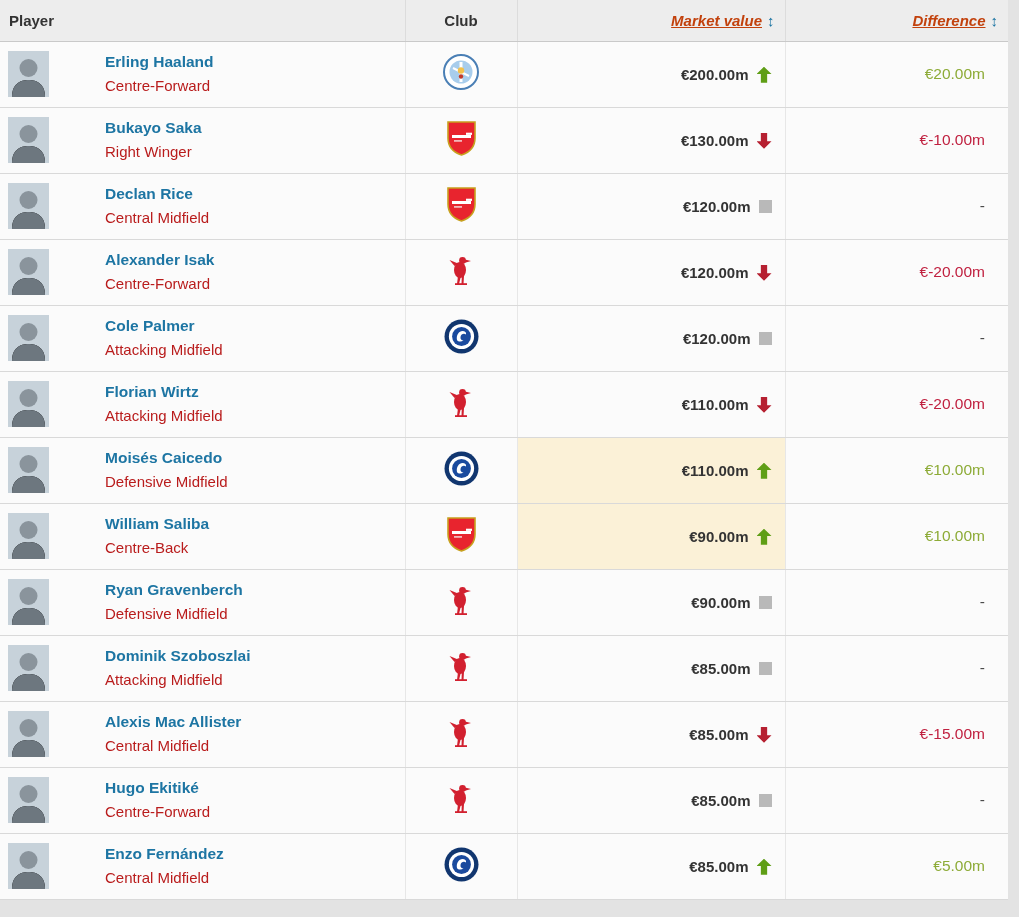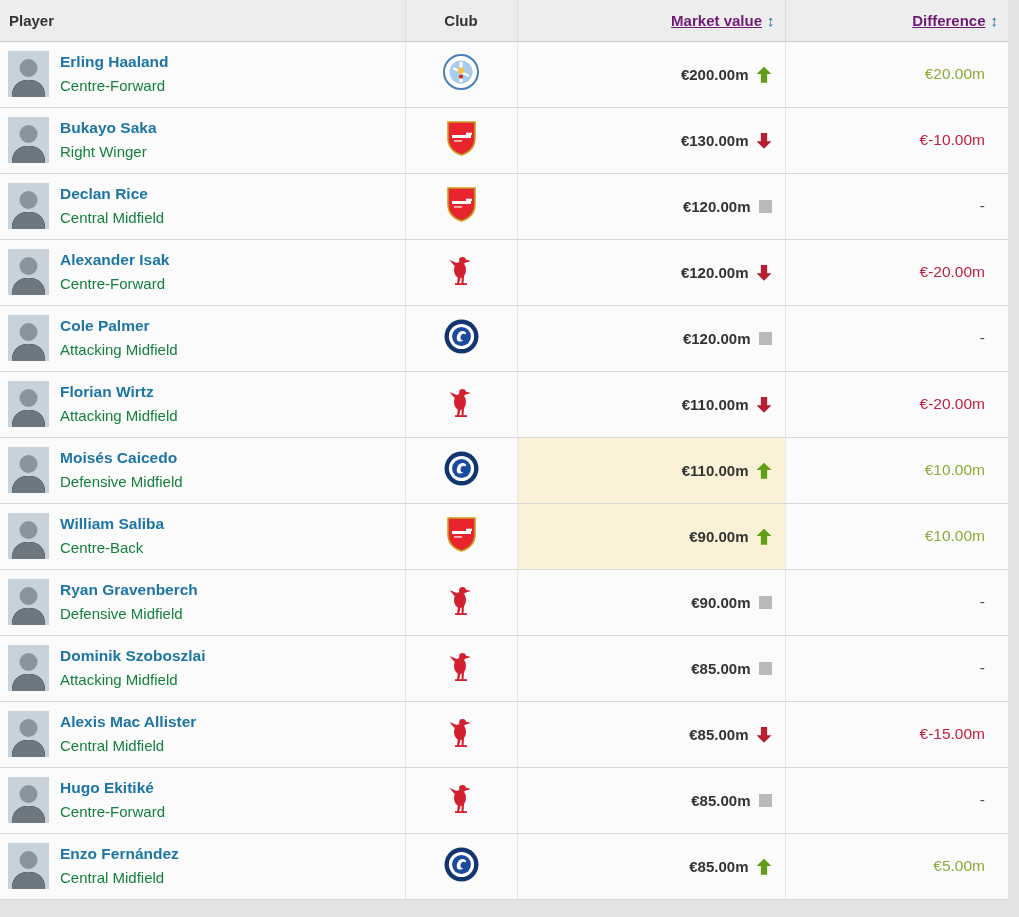--- a/index.html
+++ b/index.html
@@ -25,23 +25,24 @@
     border-bottom:1px solid #c9c9c9;
     border-right:1px solid #dcdcdc;
     padding:0 10px;
     box-sizing:border-box;
   }
   thead th:last-child{border-right:none;}
   th.h-player{text-align:left;padding-left:9px;}
   th.h-club{}
   th.h-mv,th.h-diff{text-align:right;}
   .sort-link{
-    color:#701a75;
+    color:#c2410c;
     text-decoration:underline;
     cursor:pointer;
+    font-style:italic;
   }
   .sort-arrows{
     color:#1d75a3;
     text-decoration:none;
     font-weight:bold;
     margin-left:5px;
     font-size:15px;
     cursor:pointer;
   }
 
@@ -50,36 +51,36 @@
     height:66px;
     border-bottom:1px solid #d9d9d9;
     border-right:1px solid #e7e7e7;
     padding:0;
     box-sizing:border-box;
     vertical-align:middle;
   }
   tbody td:last-child{border-right:none;}
   td.mv-cell.hl{background:#fbf1d7;}
 
-  .player-flex{display:flex;align-items:center;}
+  .player-flex{display:flex;align-items:center;gap:45px;}
   .avatar{
     width:41px;height:46px;
     margin-left:8px;
     flex:0 0 41px;
     background:linear-gradient(180deg,#cfd8de 0%,#b9c4cc 60%,#a7b2ba 100%);
     overflow:hidden;
     cursor:pointer;
   }
   .avatar svg{display:block;width:41px;height:46px;}
   .p-text{margin-left:11px;line-height:1.45;}
   .p-name{
     color:#1d75a3;font-weight:bold;font-size:15.5px;
     text-decoration:none;cursor:pointer;display:block;
   }
-  .p-pos{color:#15803d;font-size:15px;margin-top:3px;}
+  .p-pos{color:#b91c1c;font-size:15px;margin-top:3px;}
 
   .club-cell{text-align:center;}
   .crest{display:inline-block;vertical-align:middle;cursor:pointer;}
 
   .mv-cell{text-align:right;padding-right:13px;}
   .mv-val{font-weight:bold;color:#333;font-size:15px;vertical-align:middle;}
   .trend{display:inline-block;vertical-align:middle;margin-left:8px;}
   .trend.up{
     width:15px;height:16px;background:#5f9e16;
     clip-path:polygon(50% 0%,100% 46%,71% 46%,71% 100%,29% 100%,29% 46%,0% 46%);

